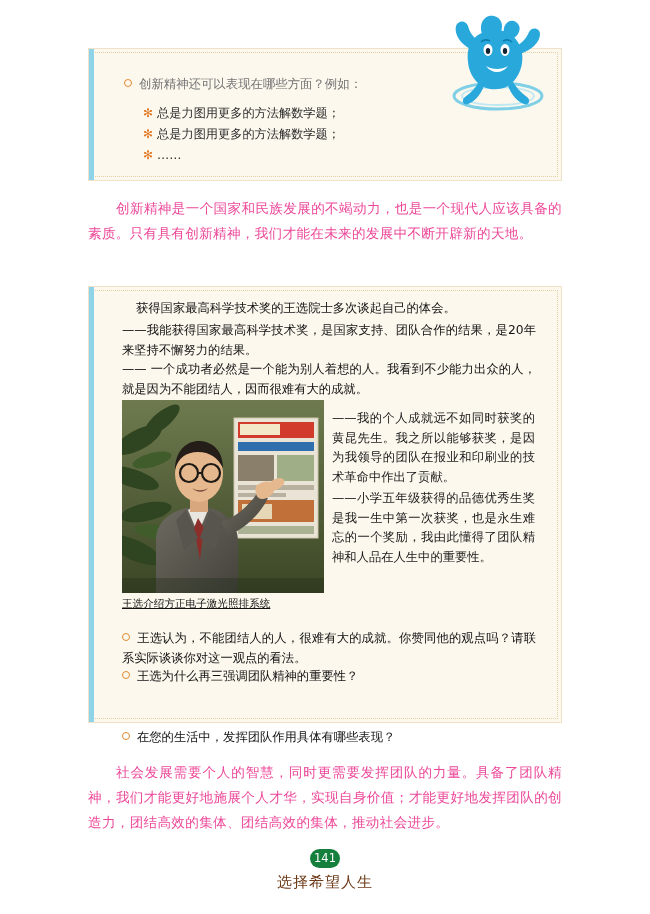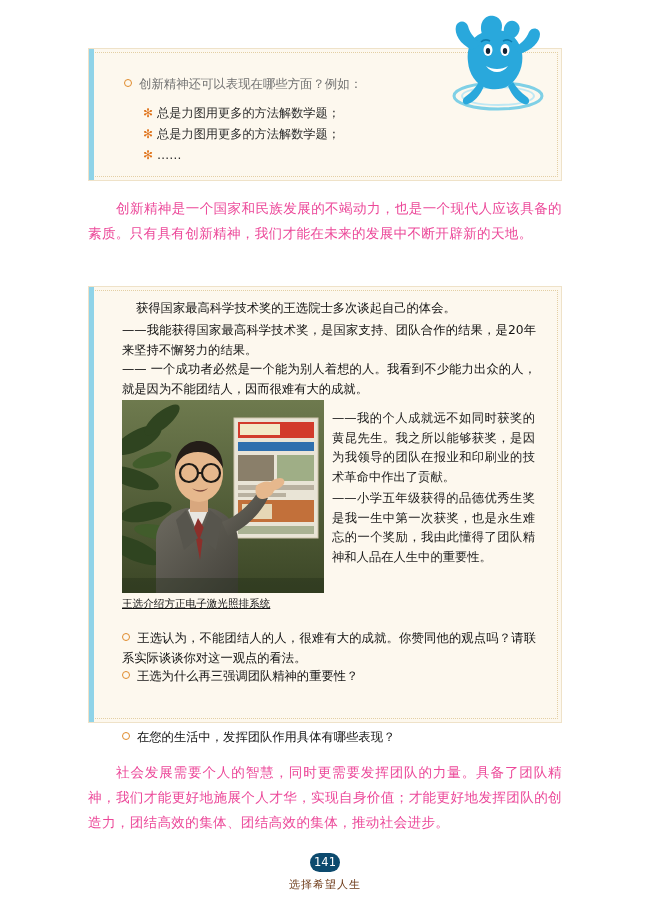--- a/index.html
+++ b/index.html
@@ -172,28 +172,28 @@
     right: 0;
     bottom: 22px;
     text-align: center;
   }
   .page-num {
     display: inline-block;
     width: 30px;
     height: 19px;
     line-height: 19px;
     border-radius: 10px;
-    background: #0c4a6e;
+    background: #15803d;
     color: #fff;
     font-size: 11.5px;
     text-align: center;
   }
   .footer-title {
     margin-top: 5px;
-    font-size: 11px;
+    font-size: 15px;
     color: #6d3a18;
     letter-spacing: 1px;
   }
 </style>
 </head>
 <body>
 
 <div class="page">
 
   <div class="box" id="top-box">

